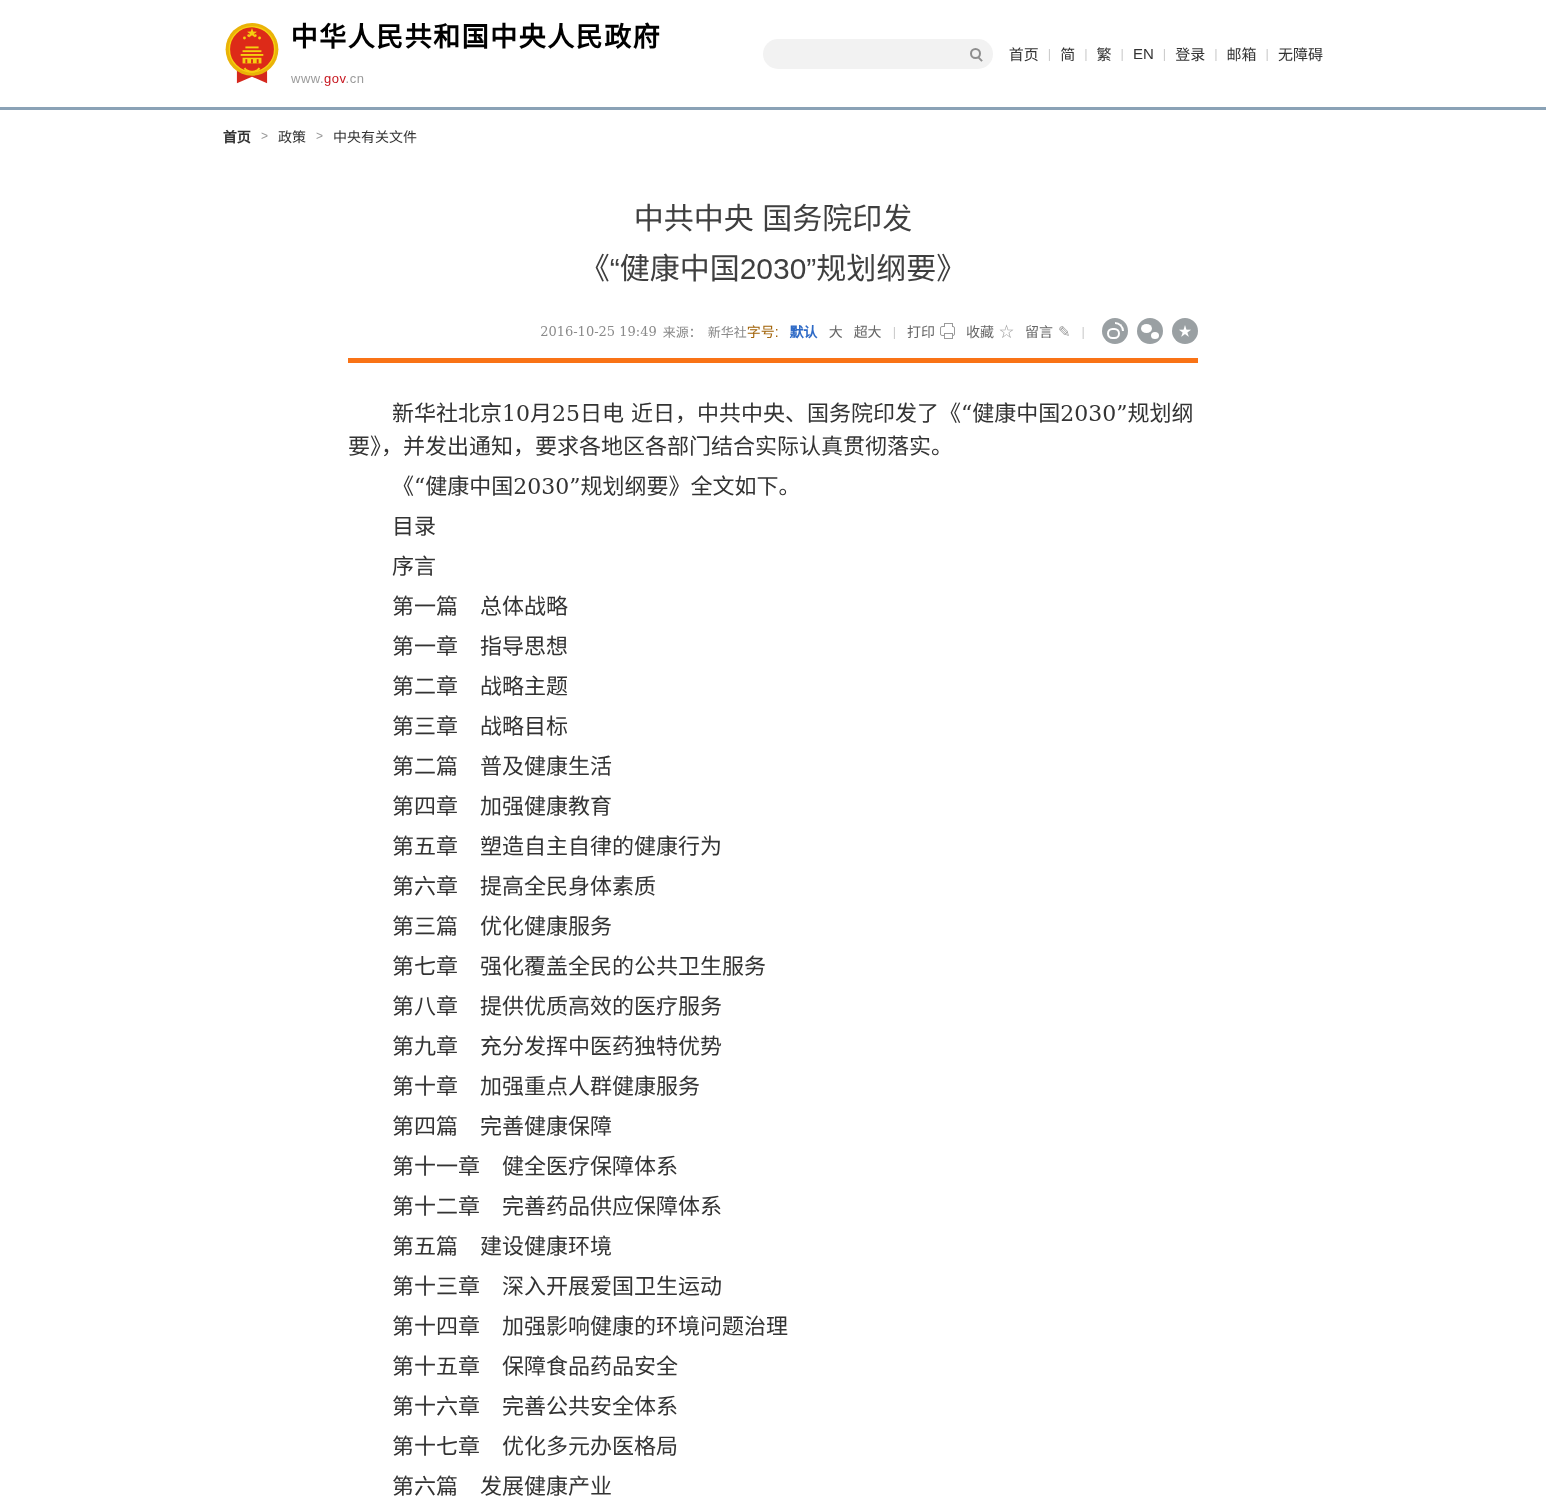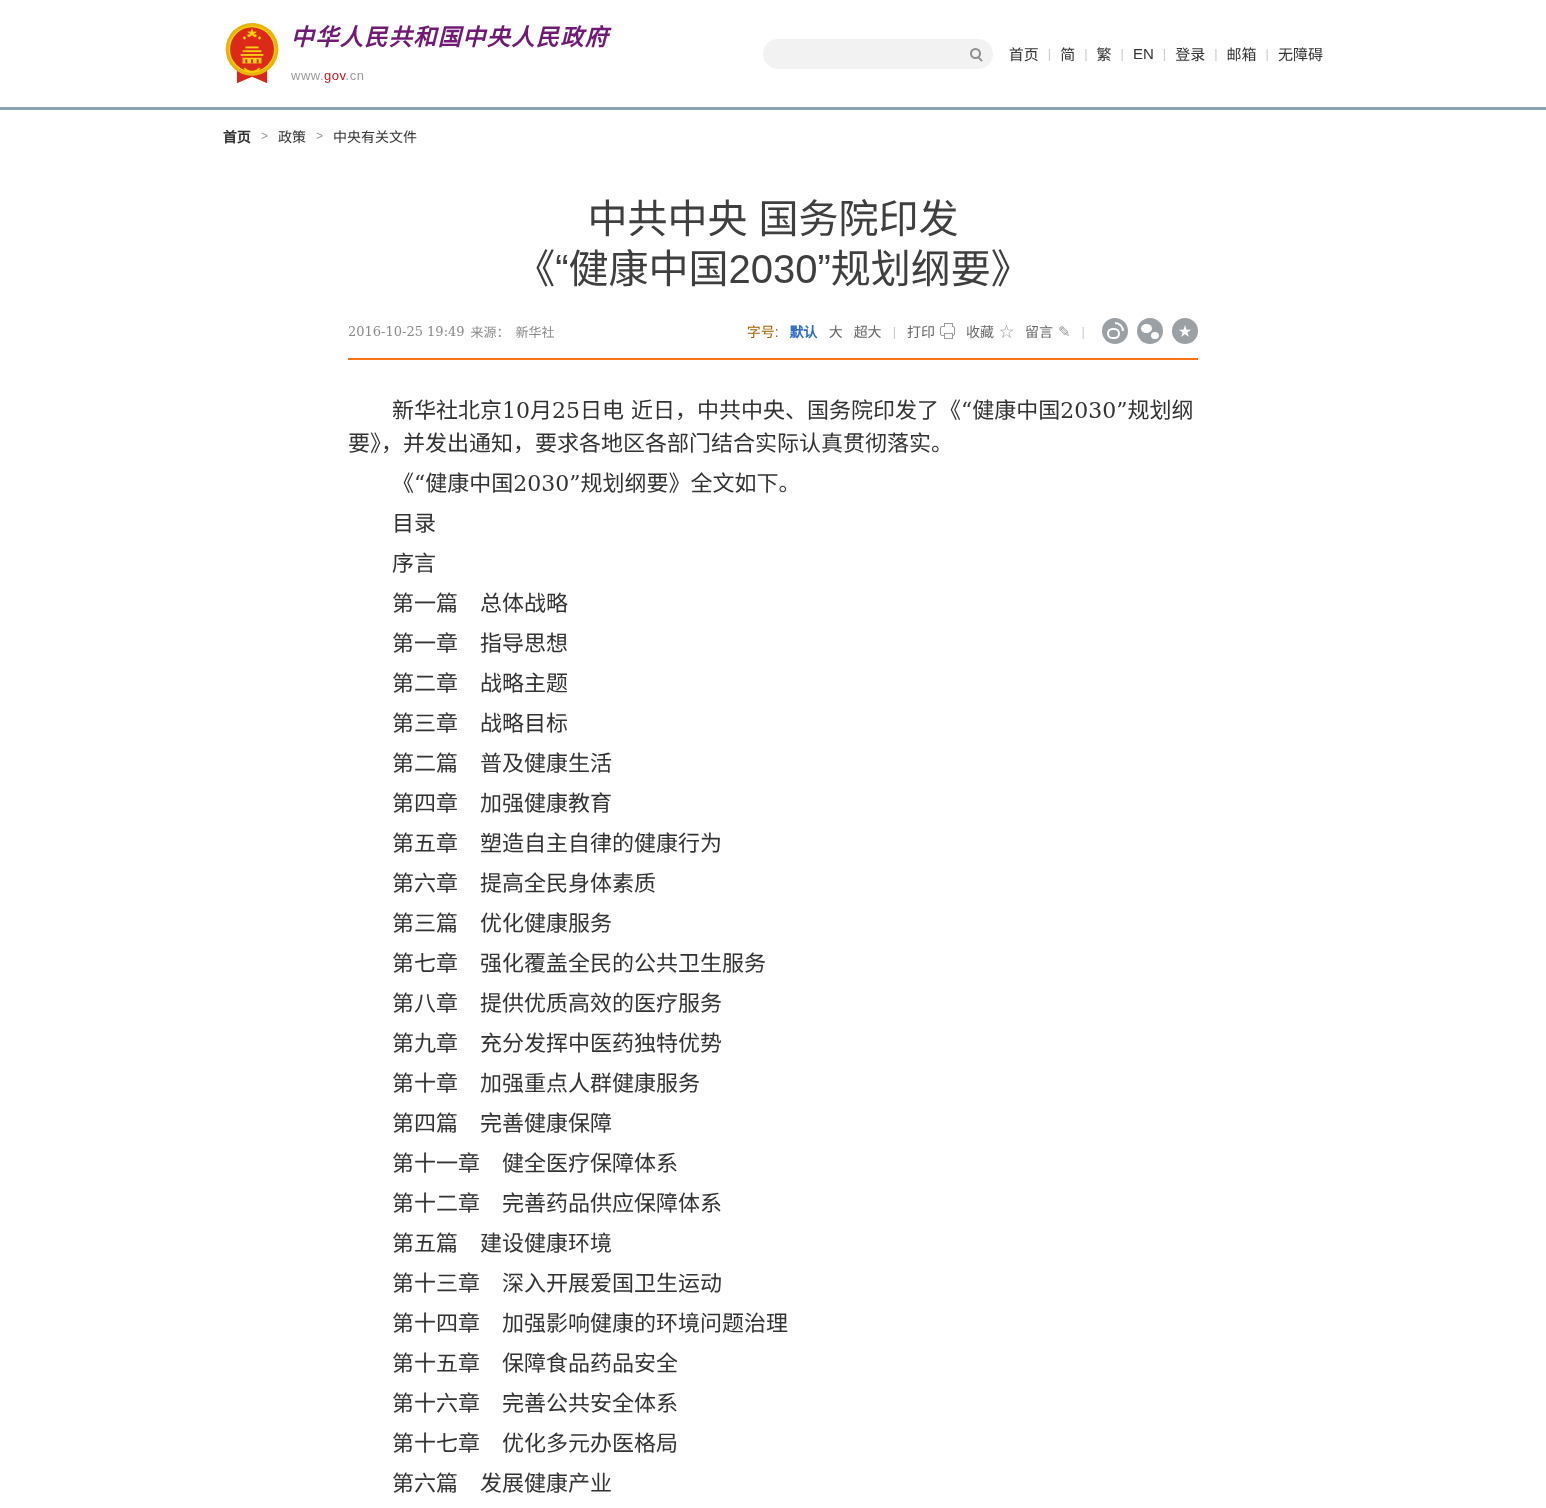--- a/index.html
+++ b/index.html
@@ -11,21 +11,21 @@
   }
 
   
   .top-header { height:110px; background:#fff; border-bottom:3px solid #8aa2b6; }
   .header-inner {
     width:1100px; height:100%; margin:0 auto;
     display:flex; align-items:center;
   }
   .logo-area { display:flex; align-items:center; gap:10px; cursor:pointer; }
   .emblem { width:58px; height:66px; flex:0 0 auto; }
-  .site-title { font-size:23px; font-weight:bold; color:#701a75; letter-spacing:1.5px; line-height:1.2;font-style:italic; }
+  .site-title { font-size:27px; font-weight:bold; color:#000000; letter-spacing:1.5px; line-height:1.2; }
   .site-url { font-size:13px; color:#9b9b9b; margin-top:17px; letter-spacing:.5px; }
   .site-url .gov-red { color:#c7161f; }
 
   .header-right { margin-left:auto; display:flex; align-items:center; gap:16px; }
   .search-box {
     width:230px; height:30px; background:#f2f2f2; border-radius:16px;
     display:flex; align-items:center; padding:0 12px;
   }
   .search-input {
     flex:1; border:none; outline:none; background:transparent;
@@ -41,25 +41,25 @@
   
   .breadcrumb-row { width:1100px; margin:0 auto; padding:16px 0 0 0; font-size:14px; }
   .breadcrumb { display:flex; align-items:center; gap:10px; }
   .bc-link { color:#333; text-decoration:none; cursor:pointer; }
   .bc-first { font-weight:bold; }
   .bc-current { cursor:default; }
   .bc-sep { color:#999; font-size:12px; }
 
   
   .article { width:850px; margin:0 auto; }
-  .article-title { margin:48px 0 0 0; text-align:center; font-size:40px; font-weight:400; color:#3f3f3f; line-height:50px; }
+  .article-title { margin:48px 0 0 0; text-align:center; font-size:30px; font-weight:400; color:#3f3f3f; line-height:50px; }
 
   .meta-row {
-    margin-top:24px; padding-bottom:14px; border-bottom:2px solid #f97316;
-    display:flex; align-items:center; justify-content:space-between;
+    margin-top:24px; padding-bottom:14px; border-bottom:5px solid #f97316;
+    display:flex; align-items:center; justify-content:flex-end;
     font-size:13px;
   }
   .meta-left { color:#8a8a8a; font-family:"DejaVu Serif", serif; display:flex; align-items:center; gap:6px; }
   .meta-right { display:flex; align-items:center; gap:11px; font-size:14px; color:#666; }
   .fs-opt { cursor:pointer; color:#666; }
   .fs-active { color:#2e6ac6; font-weight:bold; }
   .action { display:flex; align-items:center; gap:5px; cursor:pointer; color:#666; }
   .glyph-icon { color:#9a9a9a; font-size:15px; line-height:1; }
   .icon-printer { display:inline-block; position:relative; width:15px; height:10px; border:1px solid #9a9a9a; border-radius:2px; }
   .icon-printer::before { content:""; position:absolute; left:3px; top:-4px; width:7px; height:3px; border:1px solid #9a9a9a; border-bottom:none; background:#fff; }

